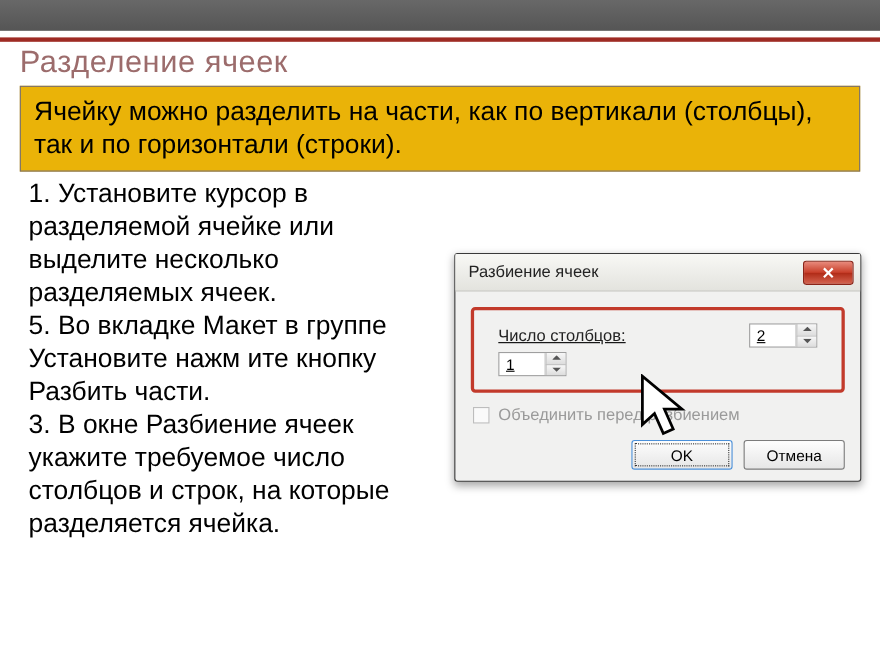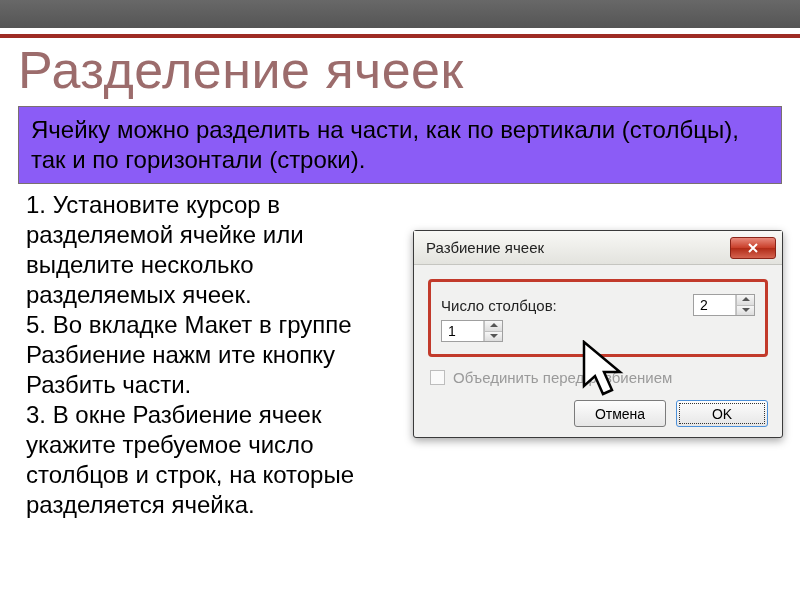--- a/index.html
+++ b/index.html
@@ -15,28 +15,28 @@
     height: 28px;
     background: linear-gradient(to bottom, #686868, #555555);
   }
   .red-divider {
     height: 4px;
     background: #9e2b24;
     margin-top: 6px;
   }
   .slide-title {
     color: #9c6c6c;
-    font-size: 52px;
+    font-size: 28px;
     font-weight: 300;
     padding: 2px 18px 6px 18px;
     letter-spacing: 0.5px;
   }
   .intro-box {
     margin: 0 18px;
-    background: #8b5cf6;
+    background: #eab308;
     border: 1px solid #7a7070;
     padding: 8px 12px;
     font-size: 24px;
     line-height: 1.25;
     color: #000;
   }
   .steps {
     margin: 6px 18px 0 26px;
     font-size: 24px;
     line-height: 1.25;
@@ -83,21 +83,22 @@
     padding: 14px 14px 10px 14px;
   }
   .field-group {
     border: 3px solid #c23a2b;
     border-radius: 4px;
     padding: 8px 10px;
   }
   .field-row {
     display: flex;
     align-items: center;
-    margin: 4px 0;
+    margin: 4px 12px;
+    text-decoration: underline;
   }
   .field-label {
     flex: 1;
     font-size: 15px;
     color: #222;
   }
   .spinner {
     display: flex;
     align-items: stretch;
     border: 1px solid #9f9f9f;
@@ -175,21 +176,21 @@
 
 <div class="top-bar"></div>
 <div class="red-divider"></div>
 
 <div class="slide-title">Разделение ячеек</div>
 
 <div class="intro-box">Ячейку можно разделить на части, как по вертикали (столбцы), так и по горизонтали (строки).</div>
 
 <div class="steps">
   <span>1. Установите курсор в разделяемой ячейке или выделите несколько разделяемых ячеек.</span><br>
-  <span>5. Во вкладке </span><b>Макет</b><span> в группе </span><b>Разбиение</b><span> нажм ите кнопку </span><b>Разбить части.</b><br>
+  <span>5. Во вкладке </span><b>Макет</b><span> в группе </span><b>Установите</b><span> нажм ите кнопку </span><b>Разбить части.</b><br>
   <span>3. В окне </span><b>Разбиение ячеек</b><span>  укажите требуемое число столбцов и строк, на которые разделяется ячейка.</span>
 </div>
 
 <div class="dialog-wrap">
   <div class="dialog">
     <div class="dialog-titlebar">
       <span class="dialog-title">Разбиение ячеек</span>
       <div class="close-btn">
         <svg width="12" height="12" viewBox="0 0 12 12">
           <path d="M2 2 L10 10 M10 2 L2 10" stroke="#fff" stroke-width="2" fill="none"></path>
@@ -234,22 +235,22 @@
           </div>
         </div>
       </div>
 
       <div class="checkbox-row">
         <div class="checkbox"></div>
         <span>Объединить перед разбиением</span>
       </div>
 
       <div class="dialog-buttons">
+        <div class="dlg-btn focus">OK</div>
         <div class="dlg-btn">Отмена</div>
-        <div class="dlg-btn focus">OK</div>
       </div>
     </div>
   </div>
 </div>
 
 <svg class="cursor" width="60" height="70" viewBox="0 0 60 70">
   <path d="M4 2 L4 46 L15 36 L23 54 L32 50 L24 32 L40 32 Z" fill="#fff" stroke="#000" stroke-width="2.5"></path>
 </svg>
 
 </body></html>

